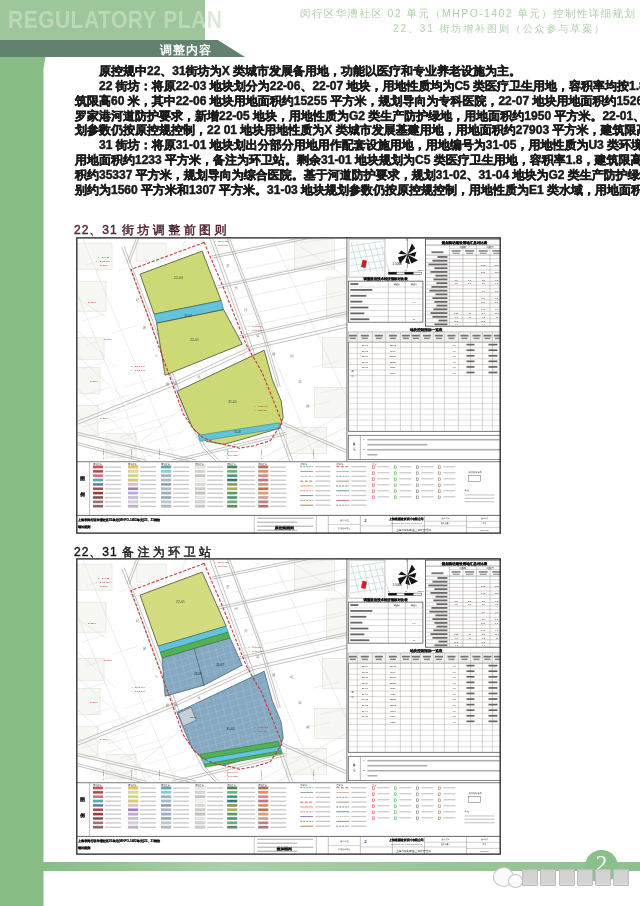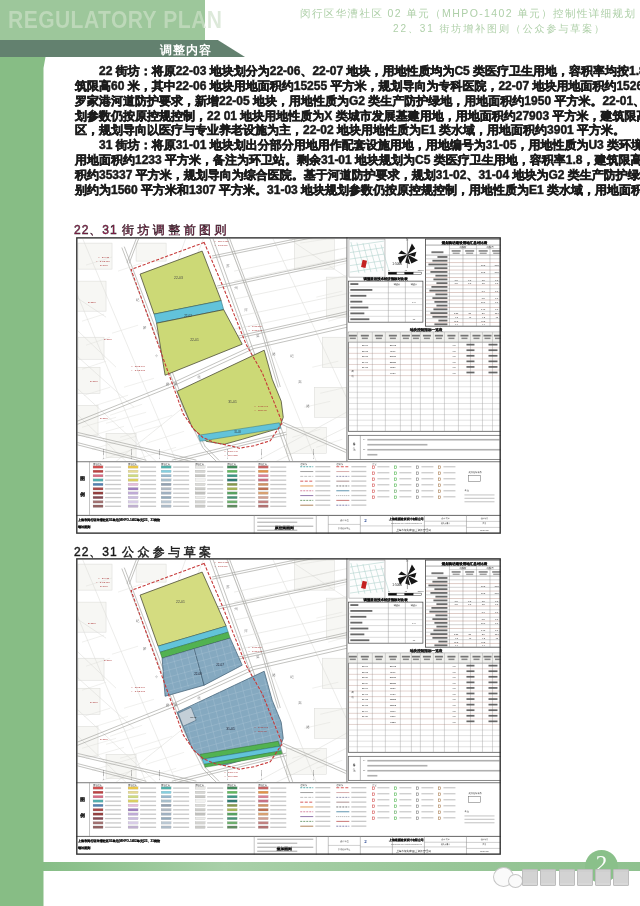--- a/index.html
+++ b/index.html
@@ -24,25 +24,25 @@
 
 <div style="position:absolute;left:300px;top:22px;width:306px;text-align:right;font-size:10px;color:#afd0a9;letter-spacing:1.9px;white-space:nowrap">22、31 街坊增补图则（公众参与草案）</div>
 
 <div style="position:absolute;left:0;top:39.5px;width:245px;height:17.5px;background:#63816f;clip-path:polygon(0 0,217px 0,245px 100%,0 100%)"></div>
 
 <div style="position:absolute;left:0;top:42px;width:212px;text-align:right;font-size:12px;font-weight:bold;color:#fff;letter-spacing:1px">调整内容</div>
 
 <div style="position:absolute;left:0;top:57px;width:58px;height:849px;background:#87bd85;clip-path:polygon(0 0,45.5px 0,43.5px 11px,43.5px 849px,0 849px)"></div>
 
 <div style="position:absolute;left:75px;top:64.2px;width:532px;">
+<div class="bl ind" style="letter-spacing:0px;">原控规中22、31街坊为X 类城市发展备用地，功能以医疗和专业养老设施为主。</div>
 <div class="bl ind" style="text-align-last:justify;">22 街坊：将原22-03 地块划分为22-06、22-07 地块，用地性质均为C5 类医疗卫生用地，容积率均按1.8 予以控制，建</div>
 <div class="bl" style="text-align-last:justify;">筑限高60 米，其中22-06 地块用地面积约15255 平方米，规划导向为专科医院，22-07 地块用地面积约15262 平方米。基于</div>
 <div class="bl" style="text-align-last:justify;">罗家港河道防护要求，新增22-05 地块，用地性质为G2 类生产防护绿地，用地面积约1950 平方米。22-01、22-02 地块规</div>
 <div class="bl" style="text-align-last:justify;">划参数仍按原控规控制，22 01 地块用地性质为X 类城市发展基建用地，用地面积约27903 平方米，建筑限高为三级高度分</div>
-<div class="bl" style="letter-spacing:0px;">区，规划导向以医疗与专业养老设施为主，22-02 地块用地性质为E1 类水域，用地面积约3901 平方米。</div>
 <div class="bl ind" style="text-align-last:justify;">31 街坊：将原31-01 地块划出分部分用地用作配套设施用地，用地编号为31-05，用地性质为U3 类环境卫生设施用地，</div>
 <div class="bl" style="text-align-last:justify;">用地面积约1233 平方米，备注为环卫站。剩余31-01 地块规划为C5 类医疗卫生用地，容积率1.8，建筑限高60 米，用地面</div>
 <div class="bl" style="text-align-last:justify;">积约35337 平方米，规划导向为综合医院。基于河道防护要求，规划31-02、31-04 地块为G2 类生产防护绿地，用地面积分</div>
 <div class="bl" style="text-align-last:justify;">别约为1560 平方米和1307 平方米。31-03 地块规划参数仍按原控规控制，用地性质为E1 类水域，用地面积约2657 平方米。</div>
 </div>
 
 <div style="position:absolute;left:74px;top:221.5px;font-size:12px;color:#be185d;-webkit-text-stroke:0.45px #222"><span style="letter-spacing:1px">22、31 </span><span style="letter-spacing:3.4px">街坊调整前图则</span></div>
 
 <svg style="position:absolute;left:76px;top:236.6px" width="425" height="297" viewBox="0 0 424.5 296.5">
     <clipPath id="mapclip1">
@@ -753,21 +753,21 @@
     <text x="369" y="286.8" font-size="1.9" fill="#333" font-family="Liberation Sans, sans-serif" text-anchor="middle">项目负责人</text>
     <text x="408" y="282" font-size="1.9" fill="#333" font-family="Liberation Sans, sans-serif" text-anchor="middle">设计编号</text>
     <line x1="390" y1="284" x2="427.5" y2="284" stroke="#777" stroke-width="0.35" opacity="1"></line>
     <text x="408" y="287" font-size="1.9" fill="#333" font-family="Liberation Sans, sans-serif" text-anchor="middle">图号</text>
     <line x1="390" y1="290" x2="427.5" y2="290" stroke="#777" stroke-width="0.35" opacity="1"></line>
     <text x="408" y="294" font-size="2.3" fill="#333" font-family="Liberation Sans, sans-serif" text-anchor="middle">2017.05</text>
     <rect x="0.8" y="0.8" width="422.9" height="294.9" fill="none" stroke="#333333" stroke-width="1.4"></rect>
     <rect x="-2" y="-2" width="428.5" height="300.5" fill="none" stroke="#aaa" stroke-width="0.5"></rect>
   </svg>
 
-<div style="position:absolute;left:74px;top:544px;font-size:12px;color:#111;-webkit-text-stroke:0.45px #222"><span style="letter-spacing:1px">22、31 </span><span style="letter-spacing:3.4px">公众参与草案</span></div>
+<div style="position:absolute;left:74px;top:544px;font-size:12px;color:#111;-webkit-text-stroke:0.45px #222"><span style="letter-spacing:1px">22、31 </span><span style="letter-spacing:3.4px">备注为环卫站</span></div>
 
 <svg style="position:absolute;left:76px;top:557.8px" width="425" height="297" viewBox="0 0 424.5 296.5">
     <clipPath id="mapclip2">
       <rect x="1.5" y="1.5" width="269" height="222.5"></rect>
     </clipPath>
     <rect x="0" y="0" width="424.5" height="296.5" fill="#ffffff"></rect>
     <g clip-path="url(#mapclip2)">
       <rect x="2" y="6" width="34" height="26" fill="#f7f7f4" stroke="#d9d9d5" stroke-width="0.5" opacity="1"></rect>
       <rect x="0" y="44" width="30" height="30" fill="#f7f7f4" stroke="#d9d9d5" stroke-width="0.5" opacity="1"></rect>
       <rect x="2" y="100" width="26" height="22" fill="#f7f7f4" stroke="#d9d9d5" stroke-width="0.5" opacity="1"></rect>

